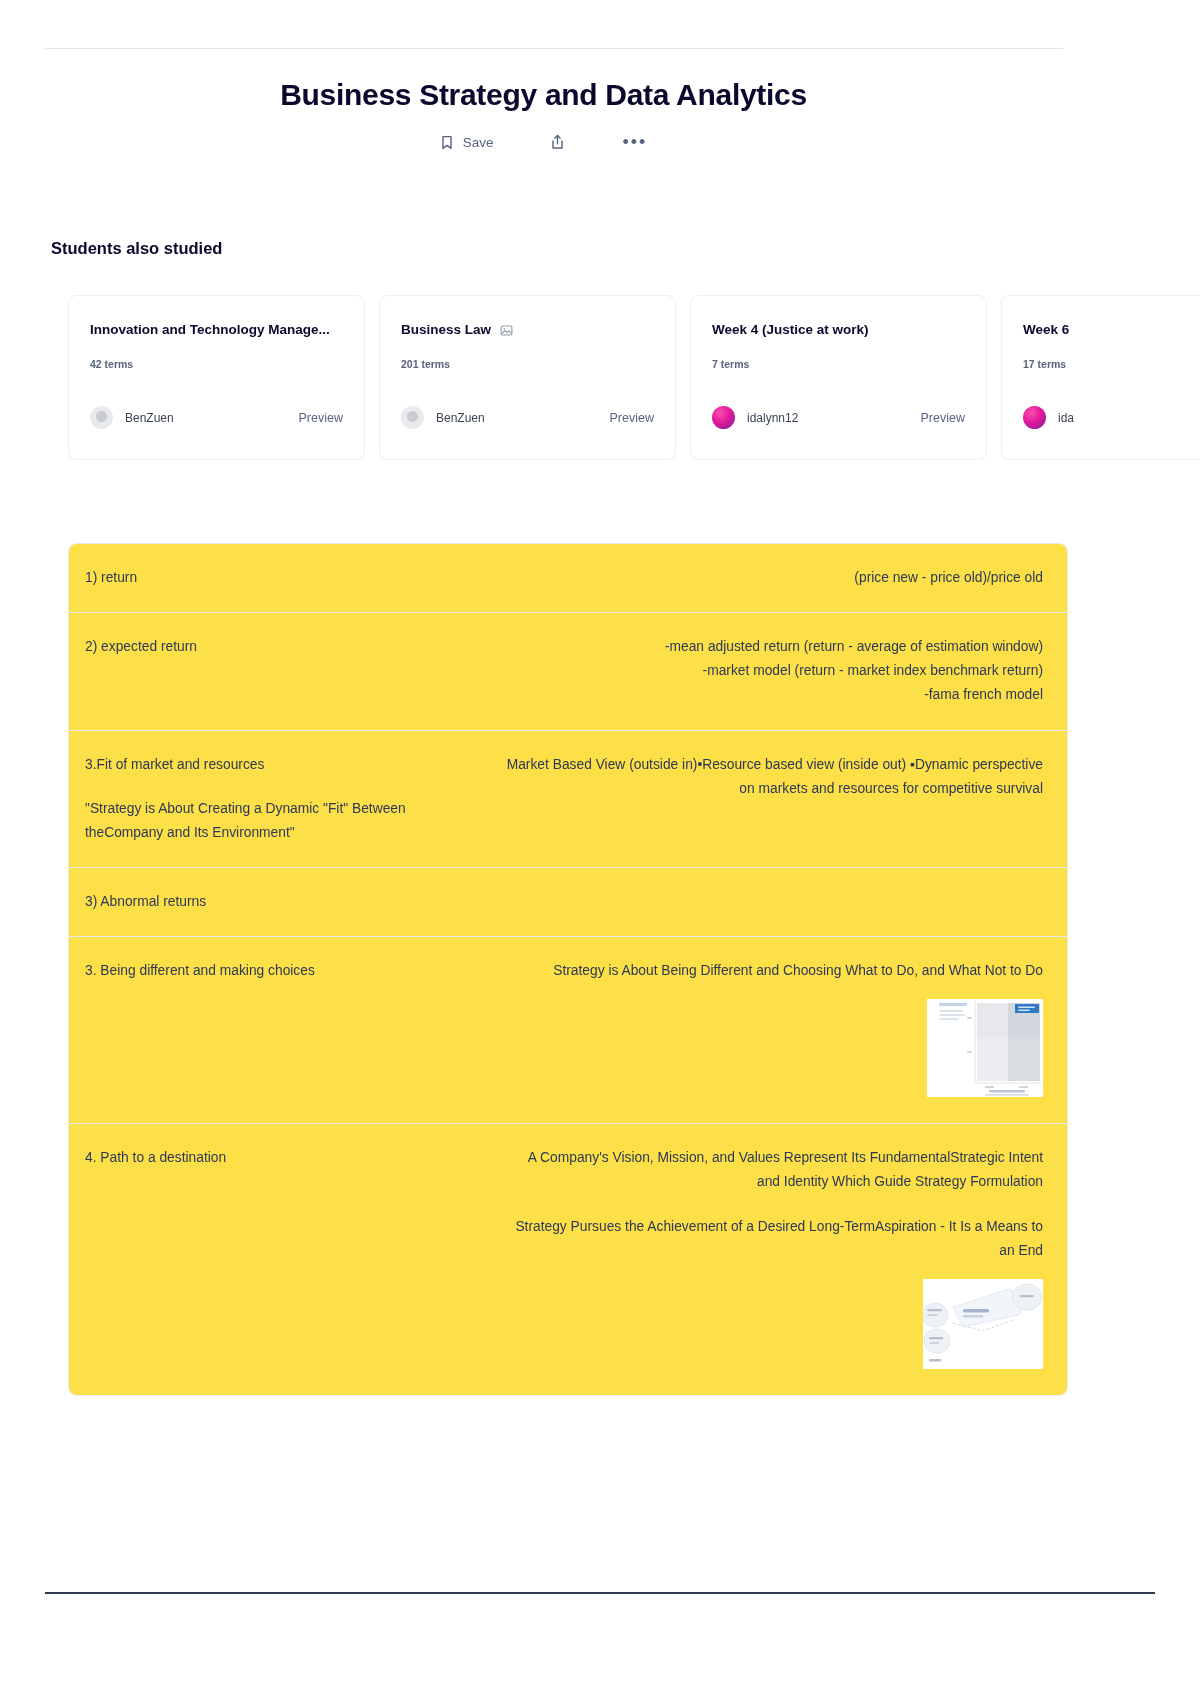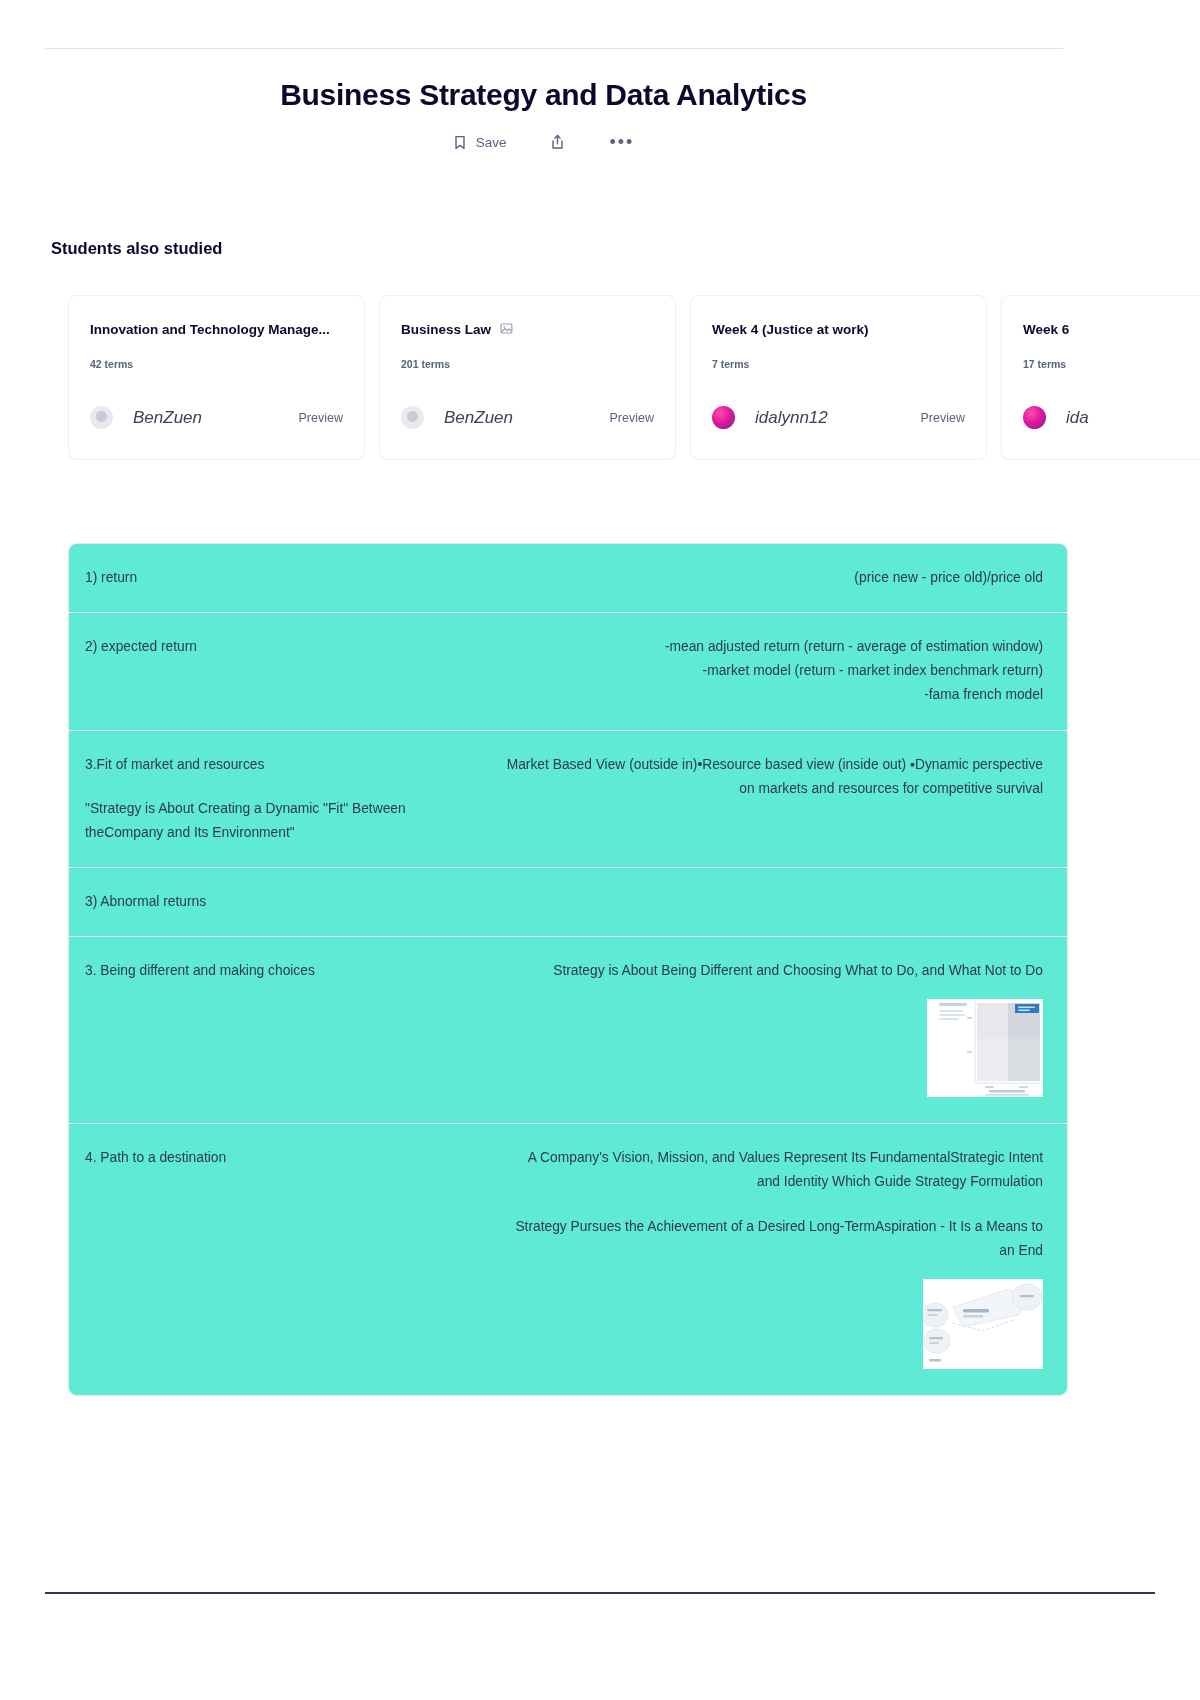--- a/index.html
+++ b/index.html
@@ -23,21 +23,21 @@
   }
 
   
   .title-block { position: absolute; left: 12px; top: 78px; width: 1063px; text-align: center; }
   .page-title {
     font-size: 30px; font-weight: bold; letter-spacing: -0.3px;
     color: #0a092d;
   }
   .action-row {
     display: flex; align-items: center; justify-content: center;
-    gap: 44px; margin-top: 22px;
+    gap: 57px; margin-top: 22px;
   }
   .action-btn {
     display: flex; align-items: center; gap: 9px;
     color: #586380; font-size: 13.5px; cursor: pointer;
     background: none; border: none; font-family: inherit;
   }
   .icon-svg { display: block; }
   .dots { letter-spacing: 2px; font-size: 18px; color: #586380; line-height: 10px; }
 
   
@@ -52,47 +52,47 @@
   .study-card {
     flex: 0 0 297px; height: 165px; background: #fff;
     border: 1px solid #edeff4; border-radius: 9px;
     padding: 26px 21px 0 21px;
     box-shadow: 0 1px 2px rgba(0,0,0,0.04);
     position: relative;
   }
   .card-title {
     font-size: 13.5px; font-weight: bold; color: #0a092d;
     white-space: nowrap; overflow: hidden; display: flex;
-    align-items: flex-start; gap: 9px;
+    align-items: flex-end; gap: 9px;
   }
   .card-terms { margin-top: 21px; font-size: 10.5px; font-weight: bold; color: #586380; }
   .card-footer {
     position: absolute; left: 21px; right: 21px; bottom: 30px;
     display: flex; align-items: center;
   }
   .avatar { width: 23px; height: 23px; border-radius: 50%; flex: 0 0 23px; }
   .avatar.gray { background: #e9eaee; position: relative; }
   .avatar.gray::after {
     content: ""; position: absolute; left: 6px; top: 5px;
     width: 11px; height: 11px; border-radius: 50%;
     background: #c8cbd4;
   }
   .avatar.pink {
     background: radial-gradient(circle at 35% 30%, #ff4fb0 0%, #e0189a 45%, #7b1f9e 100%);
   }
-  .card-author { margin-left: 20px; font-size: 17px; color: #3c4257; font-style: italic; }
+  .card-author { margin-left: 12px; font-size: 12px; color: #3c4257; }
   .card-preview {
     margin-left: auto; font-size: 12.5px; color: #586380;
     cursor: pointer;
   }
 
   
   .terms-table {
     position: absolute; left: 68px; top: 543px; width: 1000px;
-    border: 1px solid #e7e9ee; border-radius: 9px; background: #5eead4;
+    border: 1px solid #e7e9ee; border-radius: 9px; background: #fde047;
     overflow: hidden;
   }
   .term-row { display: flex; border-bottom: 1px solid #e7e9ee; }
   .term-row:last-child { border-bottom: none; }
   .term-left  { width: 432px; padding: 22px 24px 22px 16px; }
   .term-right { flex: 1; padding: 22px 24px 22px 4px; text-align: right; }
   .term-text {
     font-size: 13.8px; line-height: 1.75; color: #2e3856;
     white-space: pre-wrap;
   }

